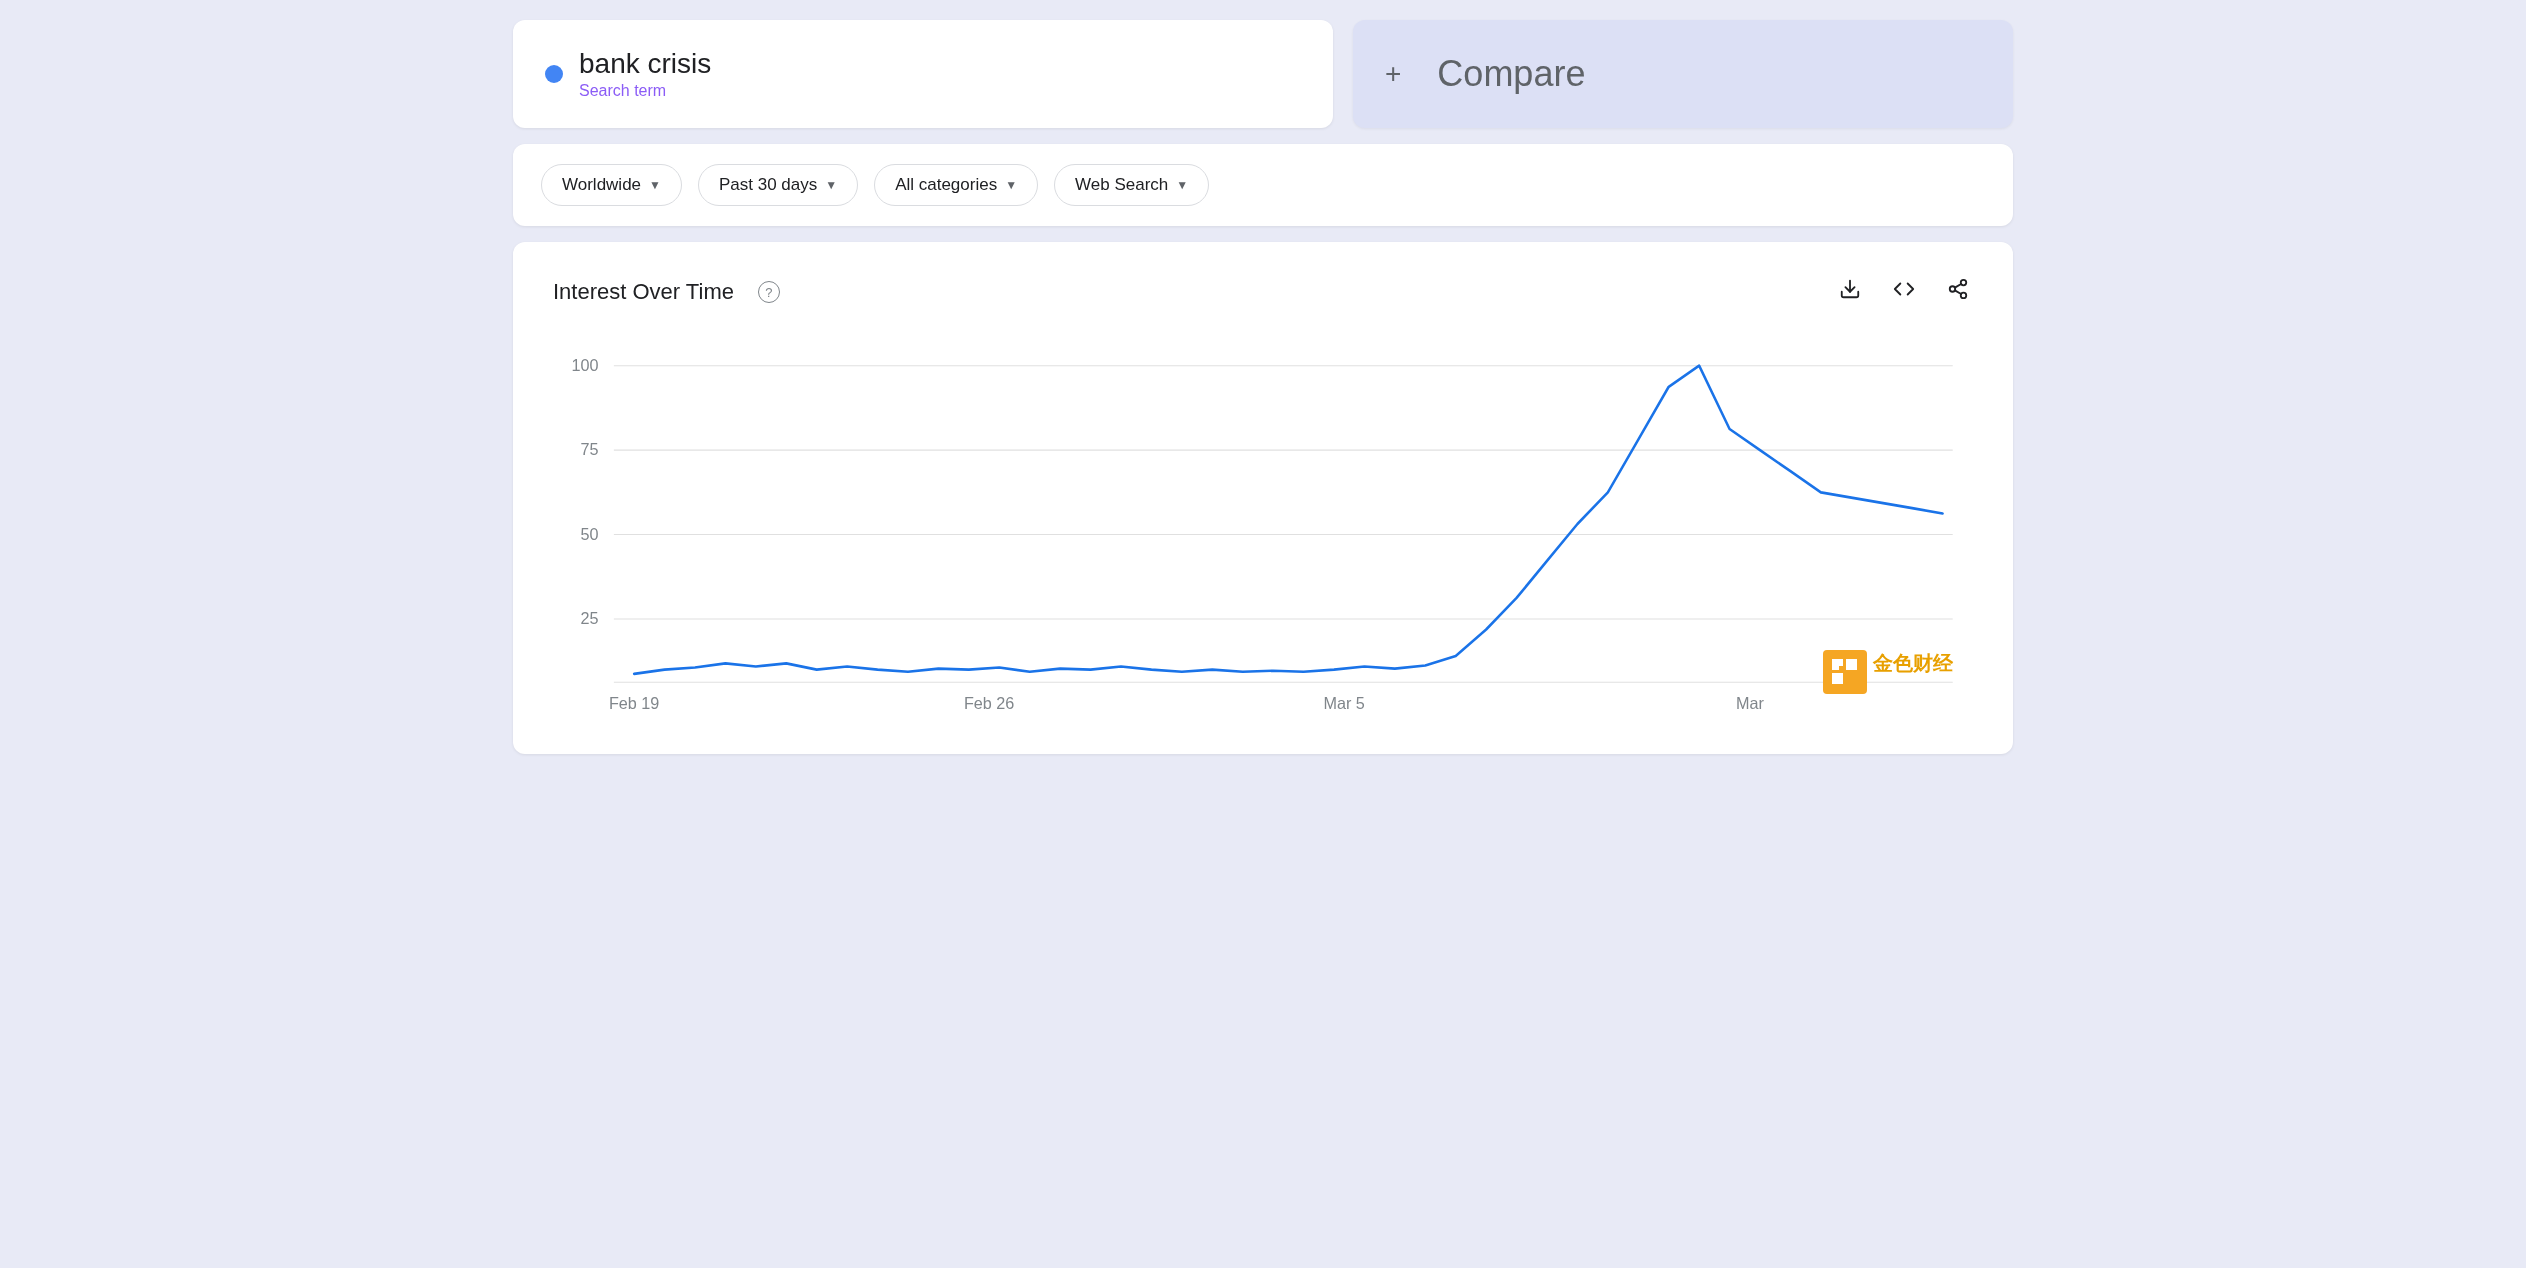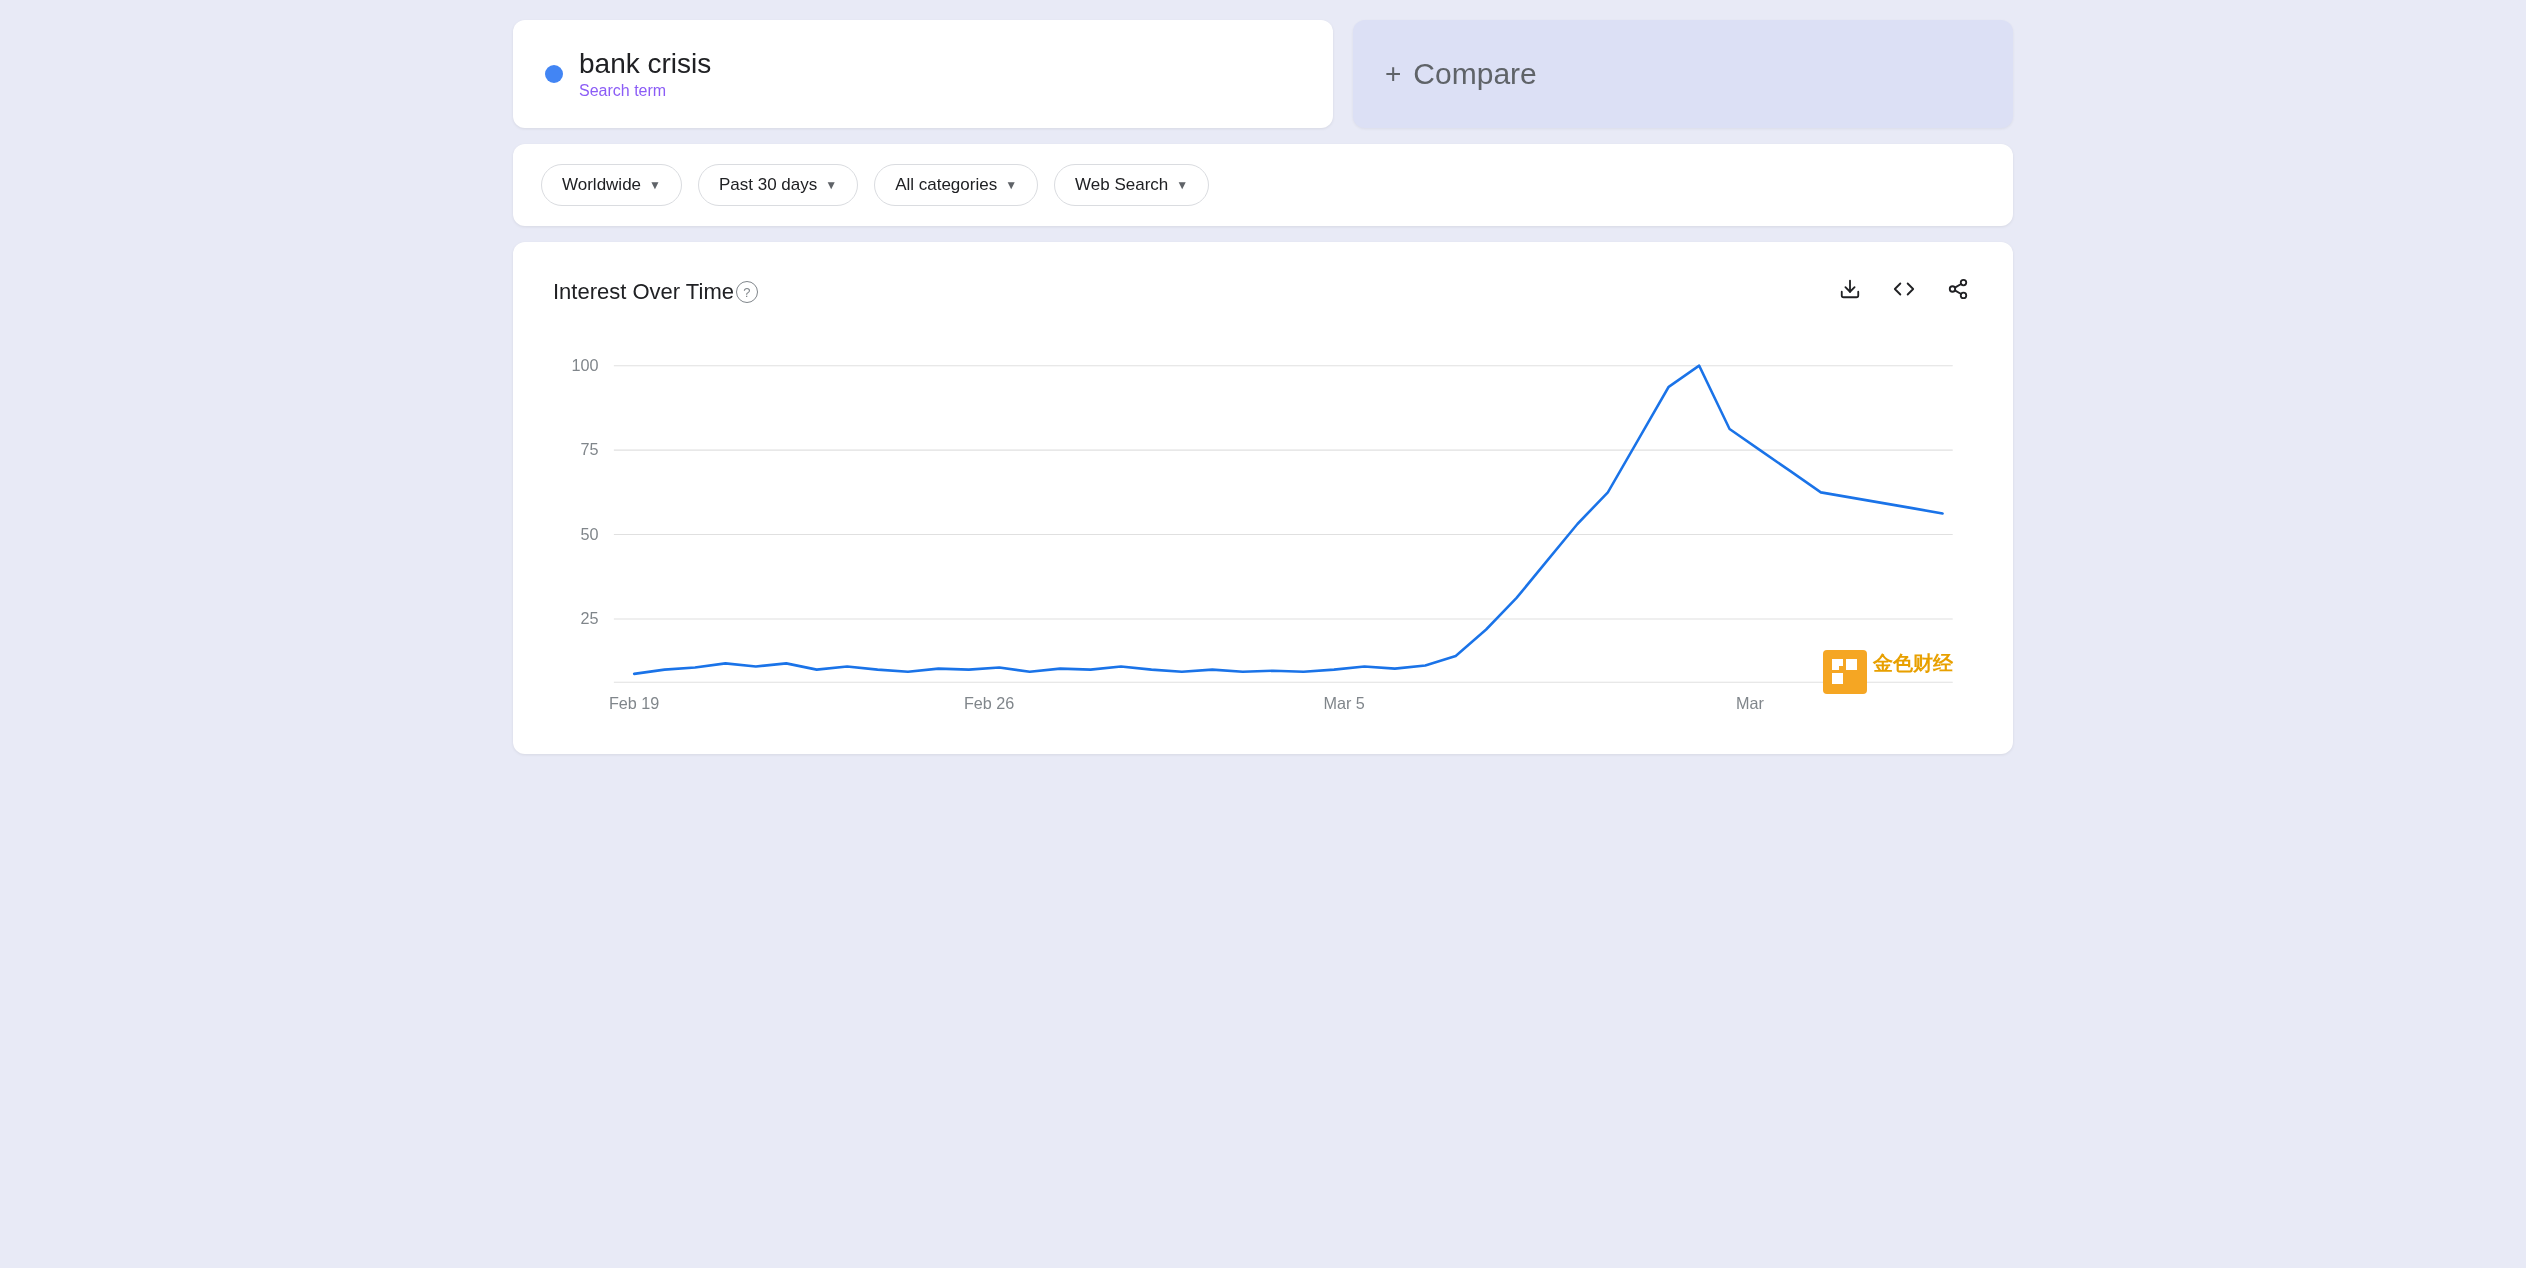--- a/index.html
+++ b/index.html
@@ -63,23 +63,24 @@
       cursor: pointer;
       box-shadow: 0 1px 3px rgba(0,0,0,0.06);
     }
     .compare-plus {
       font-size: 28px;
       color: #5f6368;
       font-weight: 300;
       line-height: 1;
     }
     .compare-label {
-      font-size: 30px;
+      font-size: 36px;
       color: #5f6368;
       font-weight: 400;
+      margin-left: 24px;
     }
     .filters-card {
       background: #ffffff;
       border-radius: 12px;
       padding: 20px 28px;
       display: flex;
       gap: 16px;
       align-items: center;
       box-shadow: 0 1px 3px rgba(0,0,0,0.08);
     }
@@ -108,21 +109,21 @@
     }
     .chart-header {
       display: flex;
       justify-content: space-between;
       align-items: center;
       margin-bottom: 24px;
     }
     .chart-title-row {
       display: flex;
       align-items: center;
-      gap: 2px;
+      gap: 24px;
       text-align: center;
     }
     .chart-title {
       font-size: 22px;
       font-weight: 500;
       color: #202124;
     }
     .help-icon {
       width: 22px;
       height: 22px;

